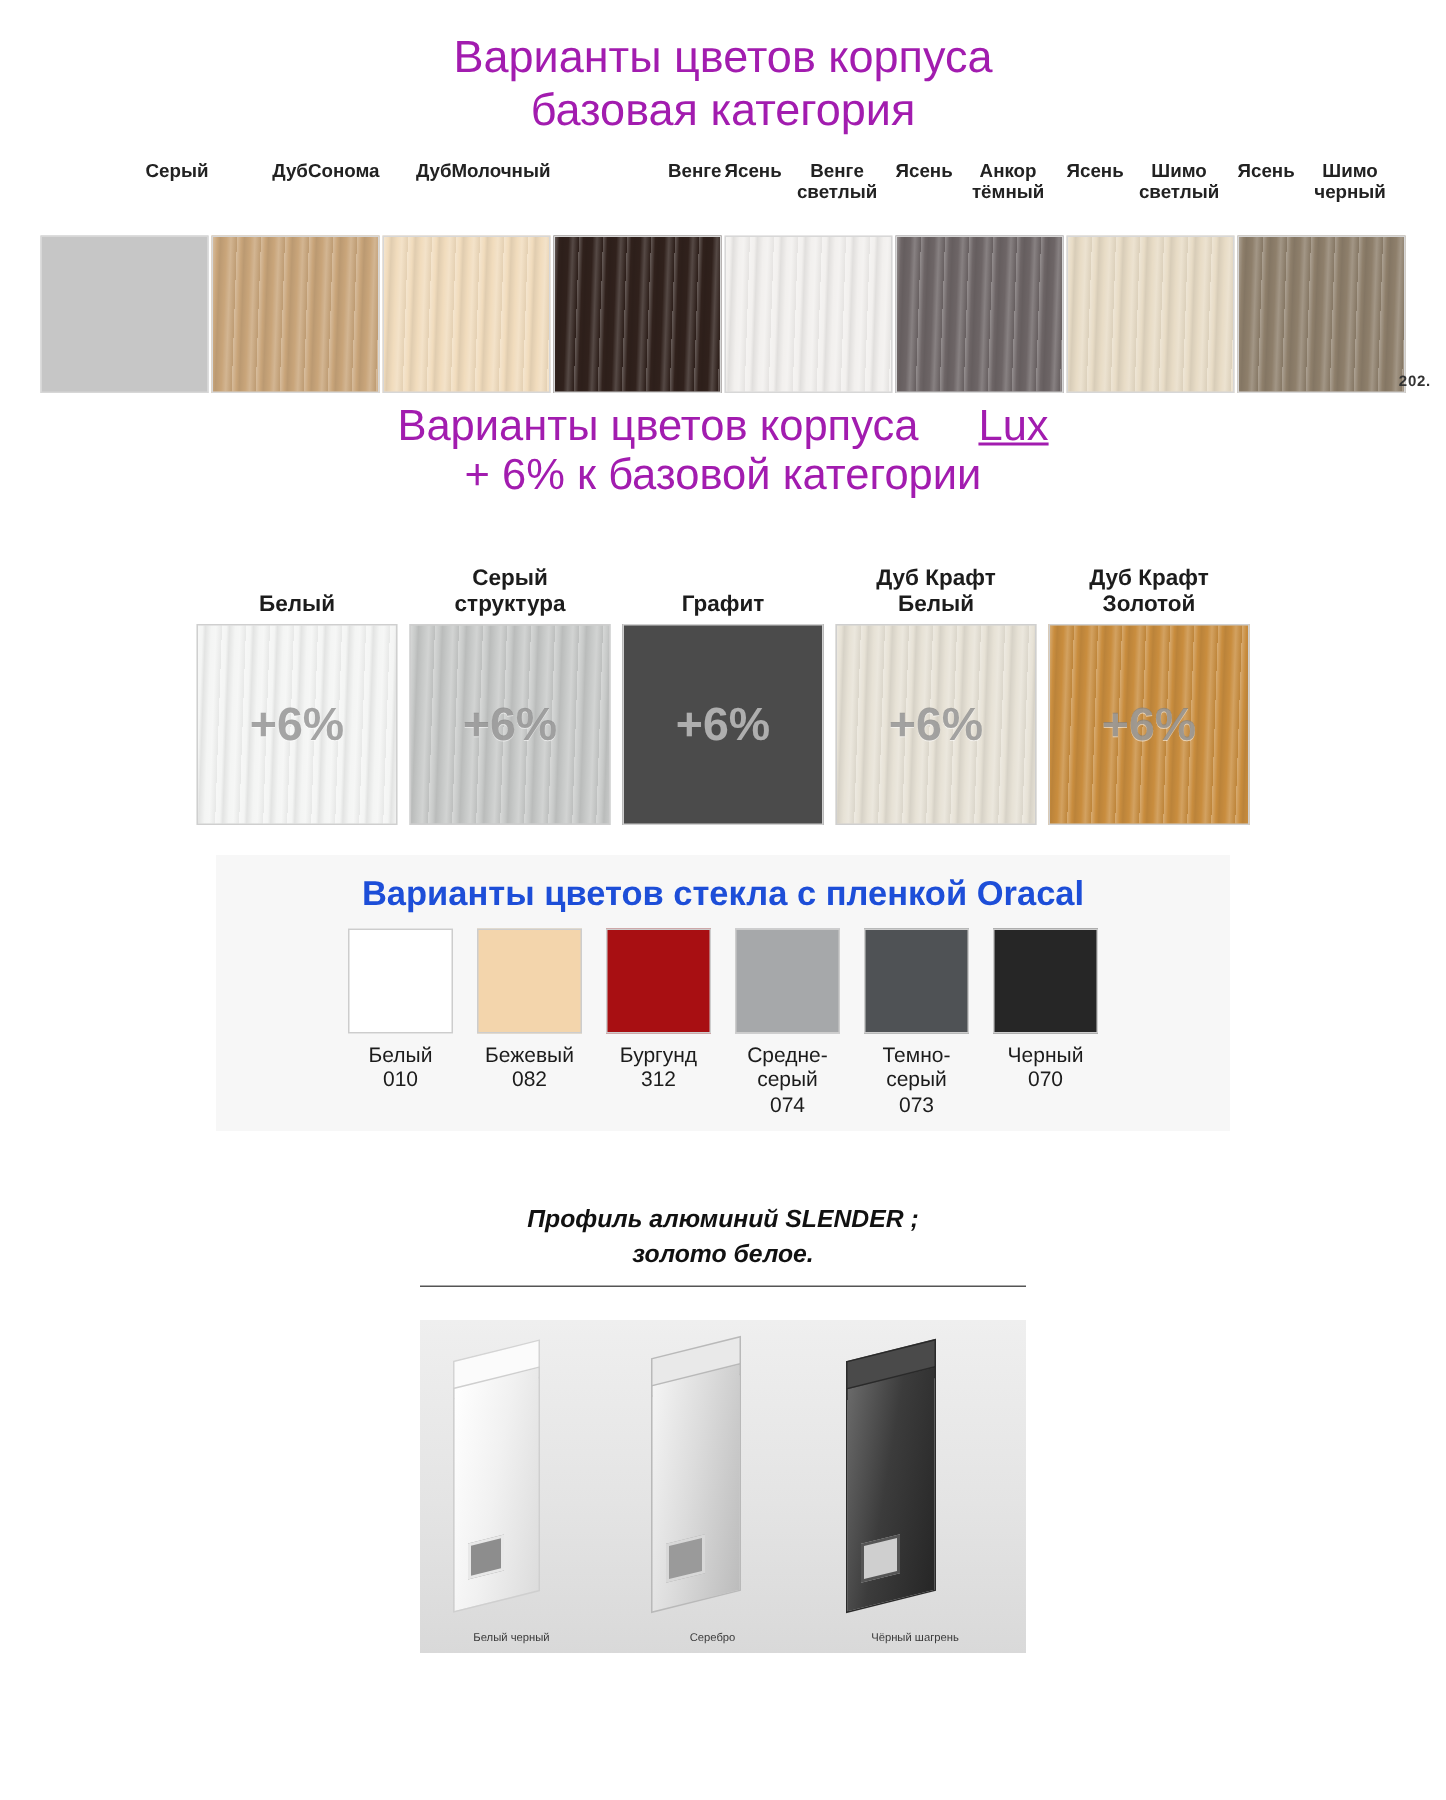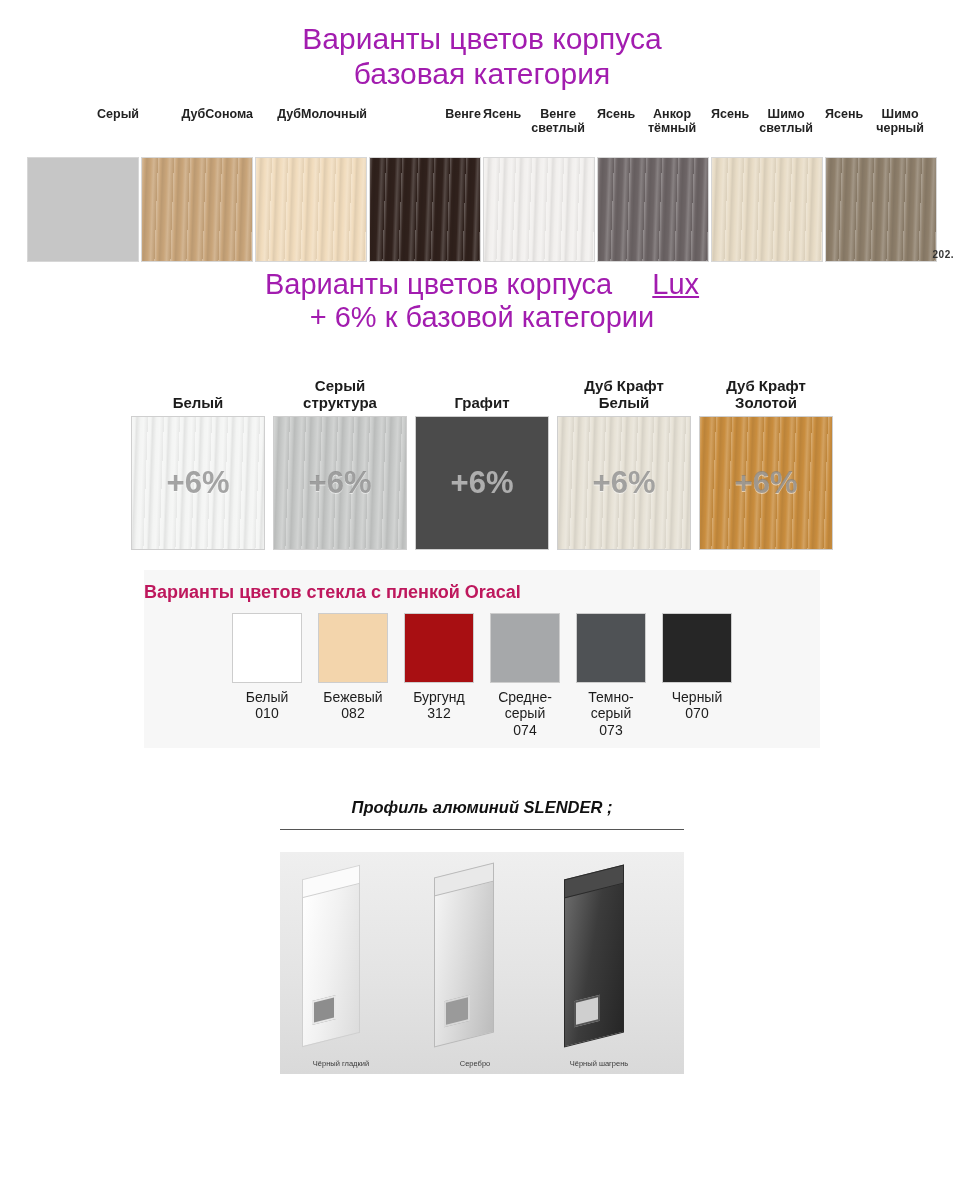--- a/index.html
+++ b/index.html
@@ -141,23 +141,24 @@
   #oracal-section {
     margin-top: 20px;
     background: #f7f7f7;
     width: 676px;
     margin-left: auto;
     margin-right: auto;
     padding: 10px 0 10px 0;
     box-sizing: border-box;
   }
   #oracal-title {
-    font-size: 18px;
+    text-align: center;
+    font-size: 23px;
     font-weight: bold;
-    color: #be185d;
+    color: #1d4ed8;
     padding: 2px 0 10px 0;
   }
   .oracal-row {
     display: flex;
     justify-content: center;
     align-items: flex-start;
   }
   .oracal-cell {
     width: 84px;
     margin: 0 1px;
@@ -436,35 +437,36 @@
         <div class="oracal-label">
           <div>Черный</div>
           <div>070</div>
         </div>
       </div>
     </div>
 </div>
 
 <div id="profile-note">
   <div>Профиль алюминий SLENDER ;</div>
+  <div>золото белое.</div>
 </div>
 <div id="profile-divider"></div>
 
 <div id="profile-photo">
   <div class="bar" id="bar-white">
     <div class="top"></div>
     <div class="body"></div>
     <div class="hole"></div>
   </div>
   <div class="bar" id="bar-silver">
     <div class="top"></div>
     <div class="body"></div>
     <div class="hole"></div>
   </div>
   <div class="bar" id="bar-black">
     <div class="top"></div>
     <div class="body"></div>
     <div class="hole"></div>
   </div>
-  <div class="bar-caption" style="left:6px;">Чёрный гладкий</div>
+  <div class="bar-caption" style="left:6px;">Белый черный</div>
   <div class="bar-caption" style="left:140px;">Серебро</div>
-  <div class="bar-caption" style="left:264px;">Чёрный шагрень</div>
+  <div class="bar-caption" style="left:275px;">Чёрный шагрень</div>
 </div>
 
 </body></html>

